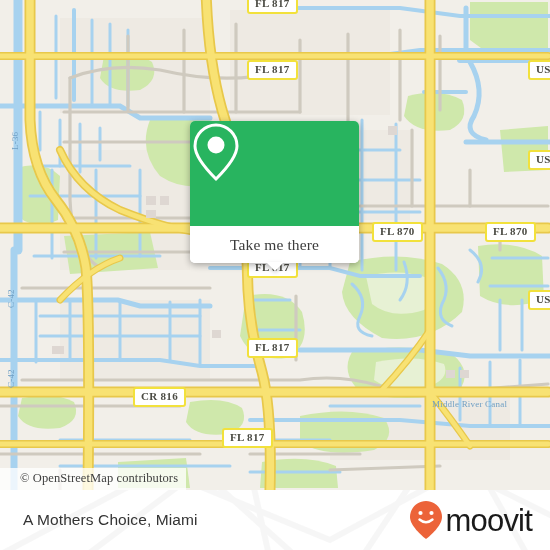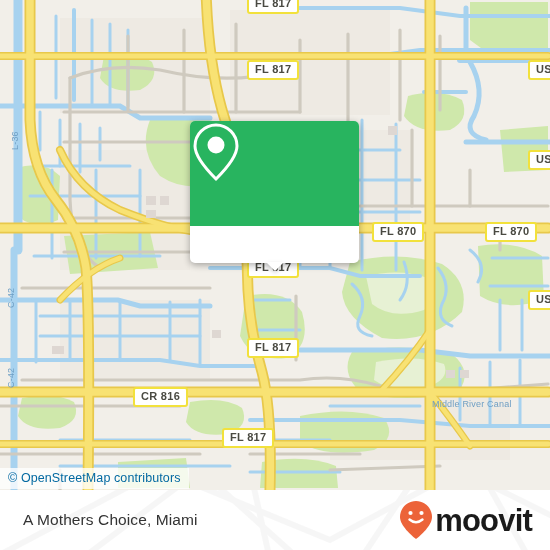--- a/index.html
+++ b/index.html
@@ -4,21 +4,21 @@
 <style>
   html,body{margin:0;padding:0;}
   body{
     width:550px;height:550px;overflow:hidden;
     font-family:"Liberation Sans", sans-serif;
     background:#ffffff;
   }
   #root{position:relative;width:550px;height:550px;overflow:hidden;}
 
   
-  .map{position:absolute;left:0;top:0;width:550px;height:490px;overflow:hidden;background:#f2efe9;}
+  .map{position:absolute;left:0;top:0;width:550px;height:490px;overflow:hidden;background:#f2efe9;font-family:Liberation Serif, serif;}
   .map svg{position:absolute;left:0;top:0;}
 
   
   .shield{
     position:absolute;
     background:#ffffff;
     border:2px solid #f2e13c;
     border-radius:3px;
     color:#4a4a42;
     font-size:11px;
@@ -73,43 +73,43 @@
     border-left:9px solid transparent;
     border-right:9px solid transparent;
     border-top:9px solid #ffffff;
     filter:drop-shadow(0 2px 2px rgba(0,0,0,.18));
   }
 
   
   .attrib{
     position:absolute;left:0;top:468px;
     background:rgba(255,255,255,.78);
-    padding:3px 8px 4px 8px;
+    padding:3px 8px 4px 20px;
     font-size:12.5px;
-    color:#0369a1;
+    color:#404040;
     white-space:nowrap;
     letter-spacing:.1px;
   }
 
   
   .bottombar{
     position:absolute;left:0;top:490px;width:550px;height:60px;
     background:#ffffff;overflow:hidden;
   }
   .bottombar .watermark{position:absolute;left:0;top:-490px;opacity:.055;}
   .venue{
     position:absolute;left:23px;top:50%;transform:translateY(-50%);
     font-size:15.5px;color:#333333;white-space:nowrap;letter-spacing:.1px;
   }
   .brand{
     position:absolute;right:18px;top:50%;transform:translateY(-50%);
     display:flex;align-items:center;gap:2px;
   }
   .brand-word{
-    font-size:31px;font-weight:bold;color:#1a1a1a;letter-spacing:-.8px;line-height:31px;
+    font-size:31px;font-weight:normal;color:#1a1a1a;letter-spacing:-.8px;line-height:31px;
   }
 </style>
 </head>
 <body>
 
 <div id="root">
 
   <div class="map">
 
     <svg id="map-svg" width="550" height="490" viewBox="0 0 550 490">
@@ -324,20 +324,23 @@
     <div class="waterlabel vert" style="left:6px;top:388px;transform:rotate(-90deg);">C-42</div>
     <div class="waterlabel" style="left:432px;top:363px;margin-top:36px;">Middle River Canal</div>
 
     <div class="card">
       <div class="card-green">
         <svg width="52" height="62" viewBox="0 0 52 62">
           <path d="M26,4 C14.4,4 5,13.4 5,25 C5,36 18,50 26,58 C34,50 47,36 47,25 C47,13.4 37.6,4 26,4 Z" fill="none" stroke="#ffffff" stroke-width="3"></path>
           <circle cx="26" cy="24" r="8.5" fill="#ffffff"></circle>
         </svg>
       </div>
+      <div class="card-foot">
+        <span>Take me there</span>
+      </div>
       <div class="card-tail"></div>
     </div>
 
     <div class="attrib">© OpenStreetMap contributors</div>
   </div>
 
   <div class="bottombar">
     <svg class="watermark" width="550" height="550" viewBox="0 0 550 550">
       <g stroke="#6e6e6e" fill="none" stroke-width="6">
         <path d="M-10,560 L160,470 L330,540 L460,470 L560,520"></path>

